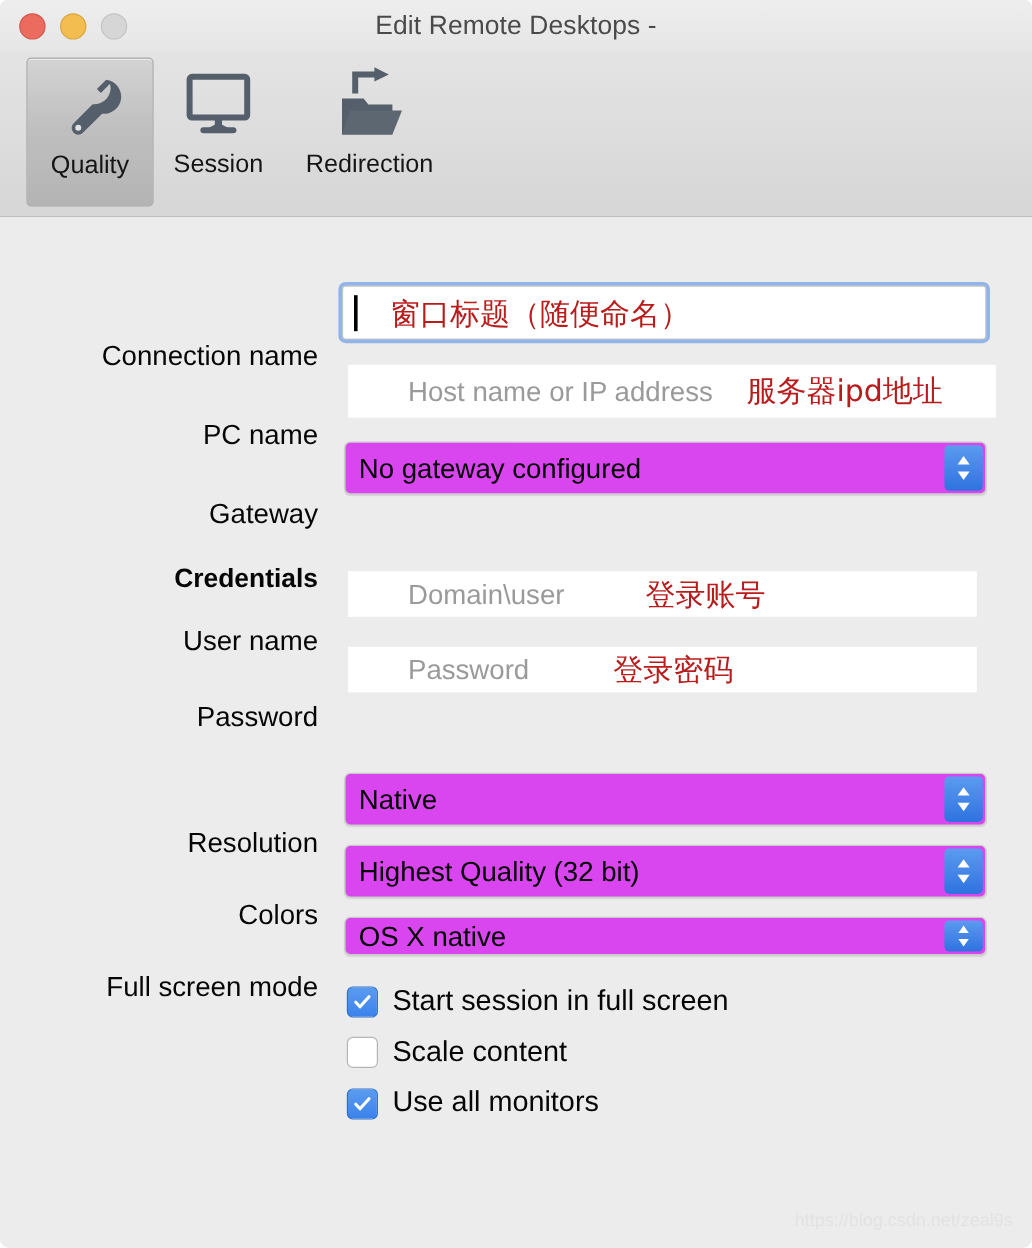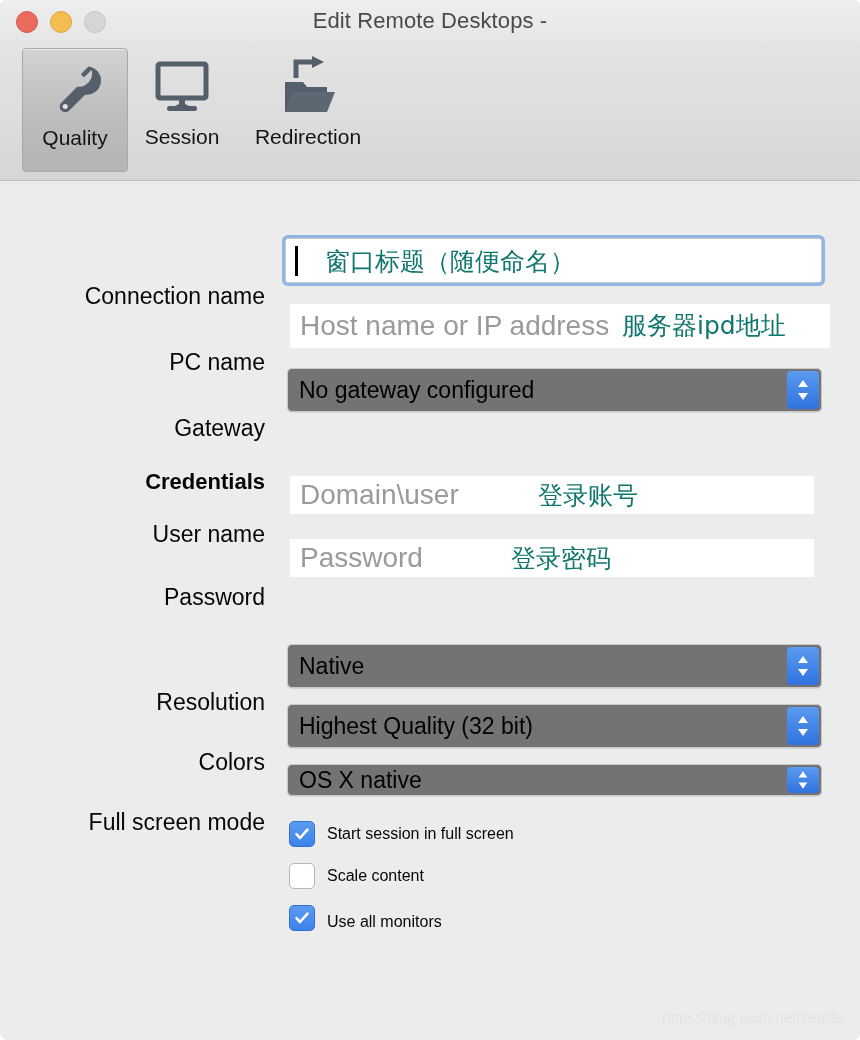--- a/index.html
+++ b/index.html
@@ -121,24 +121,25 @@
 
   
   .field {
     position: absolute;
     background: #ffffff;
     box-sizing: border-box;
     display: flex;
     align-items: center;
   }
   .placeholder {
-    font-size: 28px;
+    font-size: 23px;
     color: #9a9a9a;
     padding-left: 10px;
     white-space: nowrap;
+    margin-left: 40px;
   }
 
   
   .field-focus {
     position: absolute;
     background: #ffffff;
     border: 1px solid #c8c8c8;
     border-radius: 3px;
     box-shadow: 0 0 0 3px rgba(116,163,230,0.75);
     box-sizing: border-box;
@@ -151,29 +152,29 @@
     top: 7px;
     width: 3px;
     height: 30px;
     background: #000000;
   }
 
   
   .annot {
     position: absolute;
     font-size: 25px;
-    color: #0f766e;
+    color: #b91c1c;
     white-space: nowrap;
     font-family: "DejaVu Sans", "Liberation Sans", sans-serif;
   }
 
   
   .popup {
     position: absolute;
-    background: #737373;
+    background: #d946ef;
     border: 1px solid #c9c9c9;
     border-radius: 5px;
     box-sizing: border-box;
     box-shadow: 0 1px 1px rgba(0,0,0,0.10);
     display: flex;
     align-items: center;
   }
   .popup-text {
     font-size: 23px;
     color: #000000;
@@ -213,21 +214,21 @@
   }
   .cbox.on {
     background: linear-gradient(to bottom, #5b9bf0 0%, #3b82ec 100%);
     border: 1px solid #3071cf;
   }
   .cbox.off {
     background: #ffffff;
     border: 1px solid #b6b6b6;
   }
   .cbox-label {
-    font-size: 16px;
+    font-size: 24px;
     color: #060606;
     margin-left: 12px;
     white-space: nowrap;
   }
 
   .watermark {
     position: absolute;
     right: 16px;
     bottom: 14px;
     font-size: 15px;

